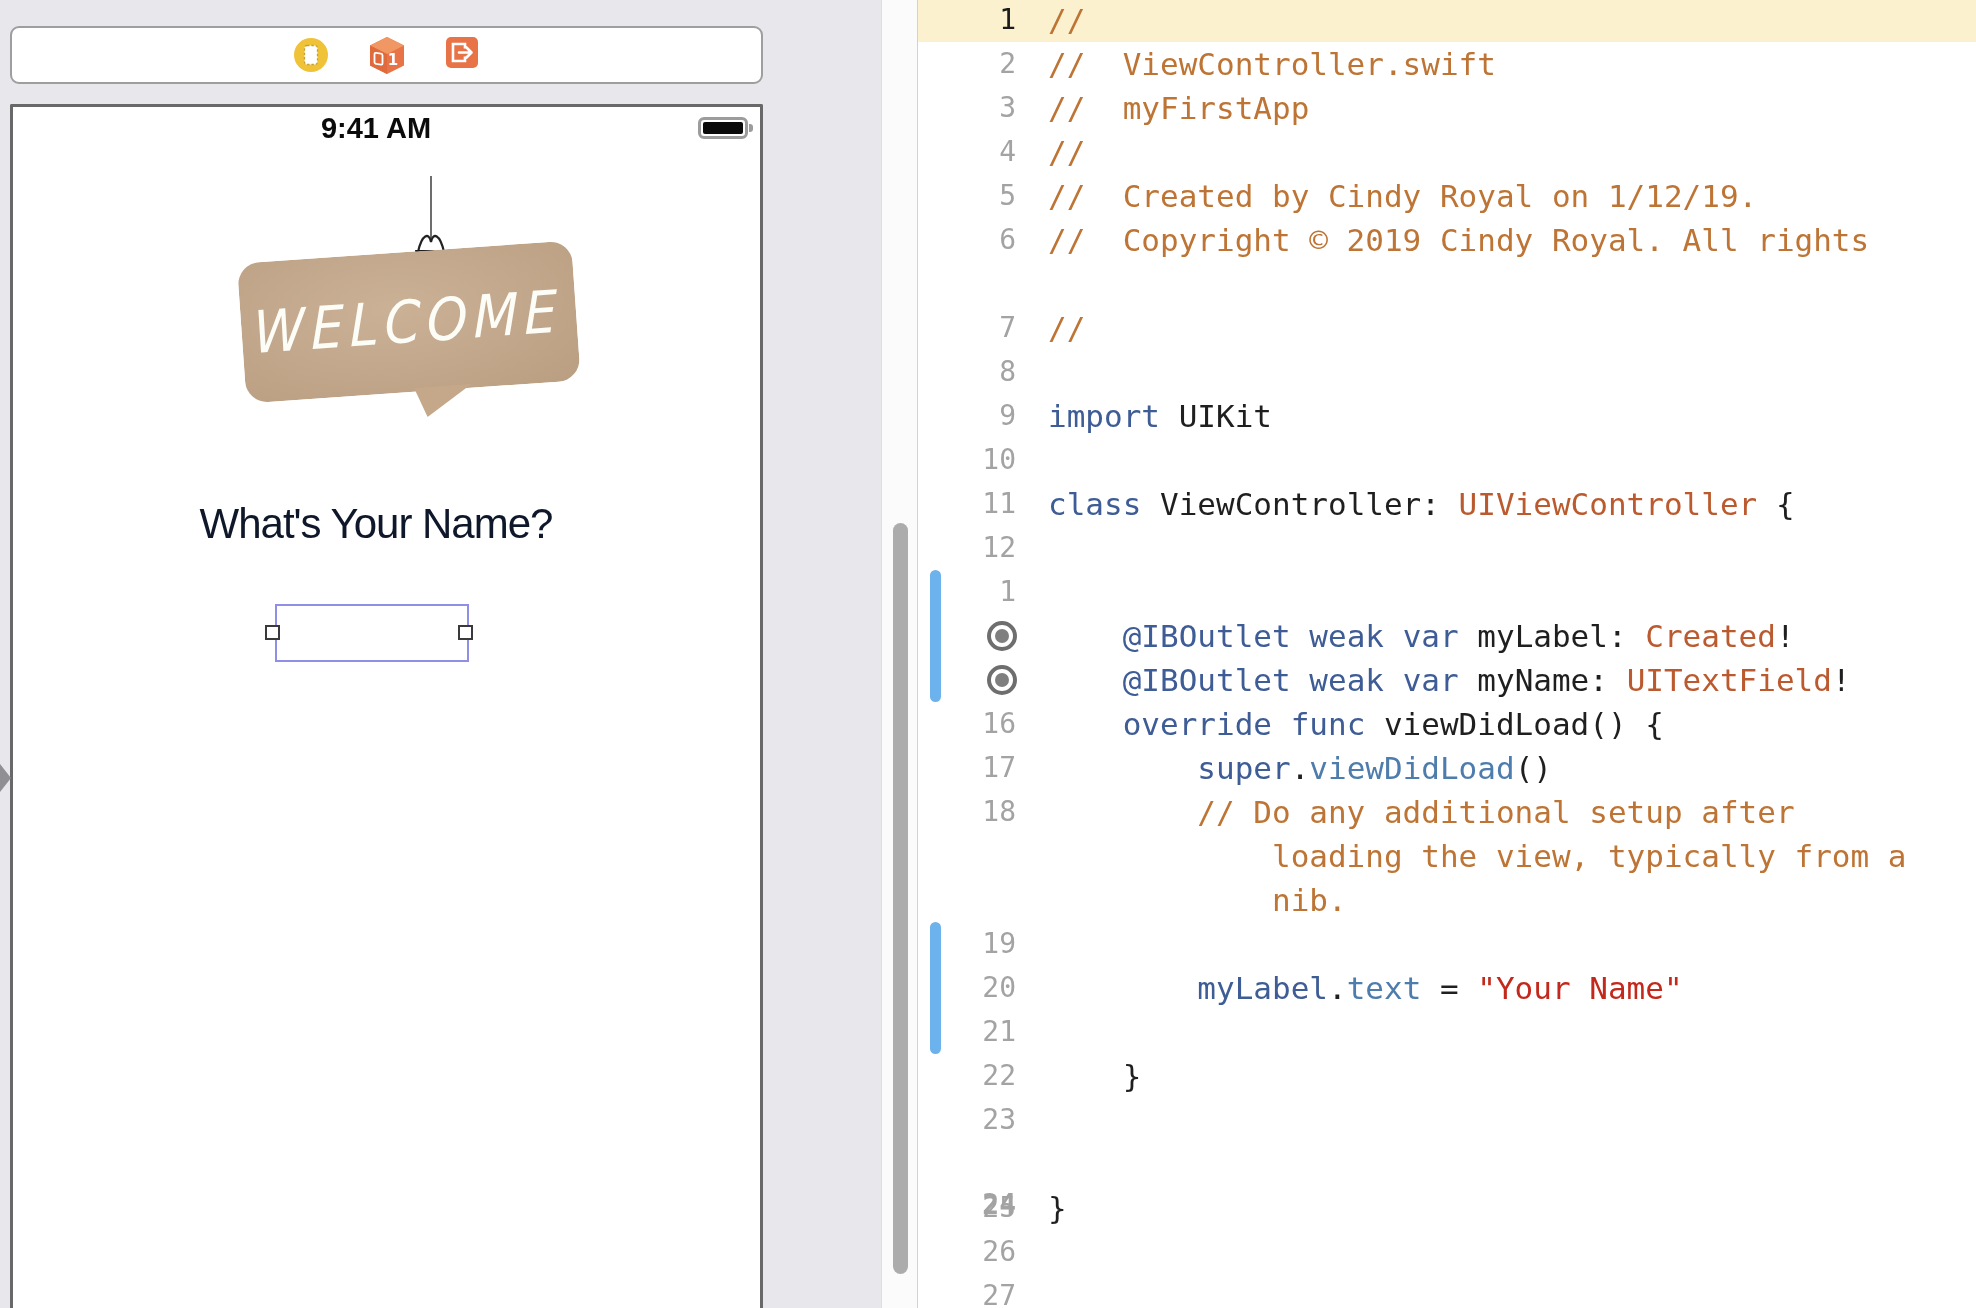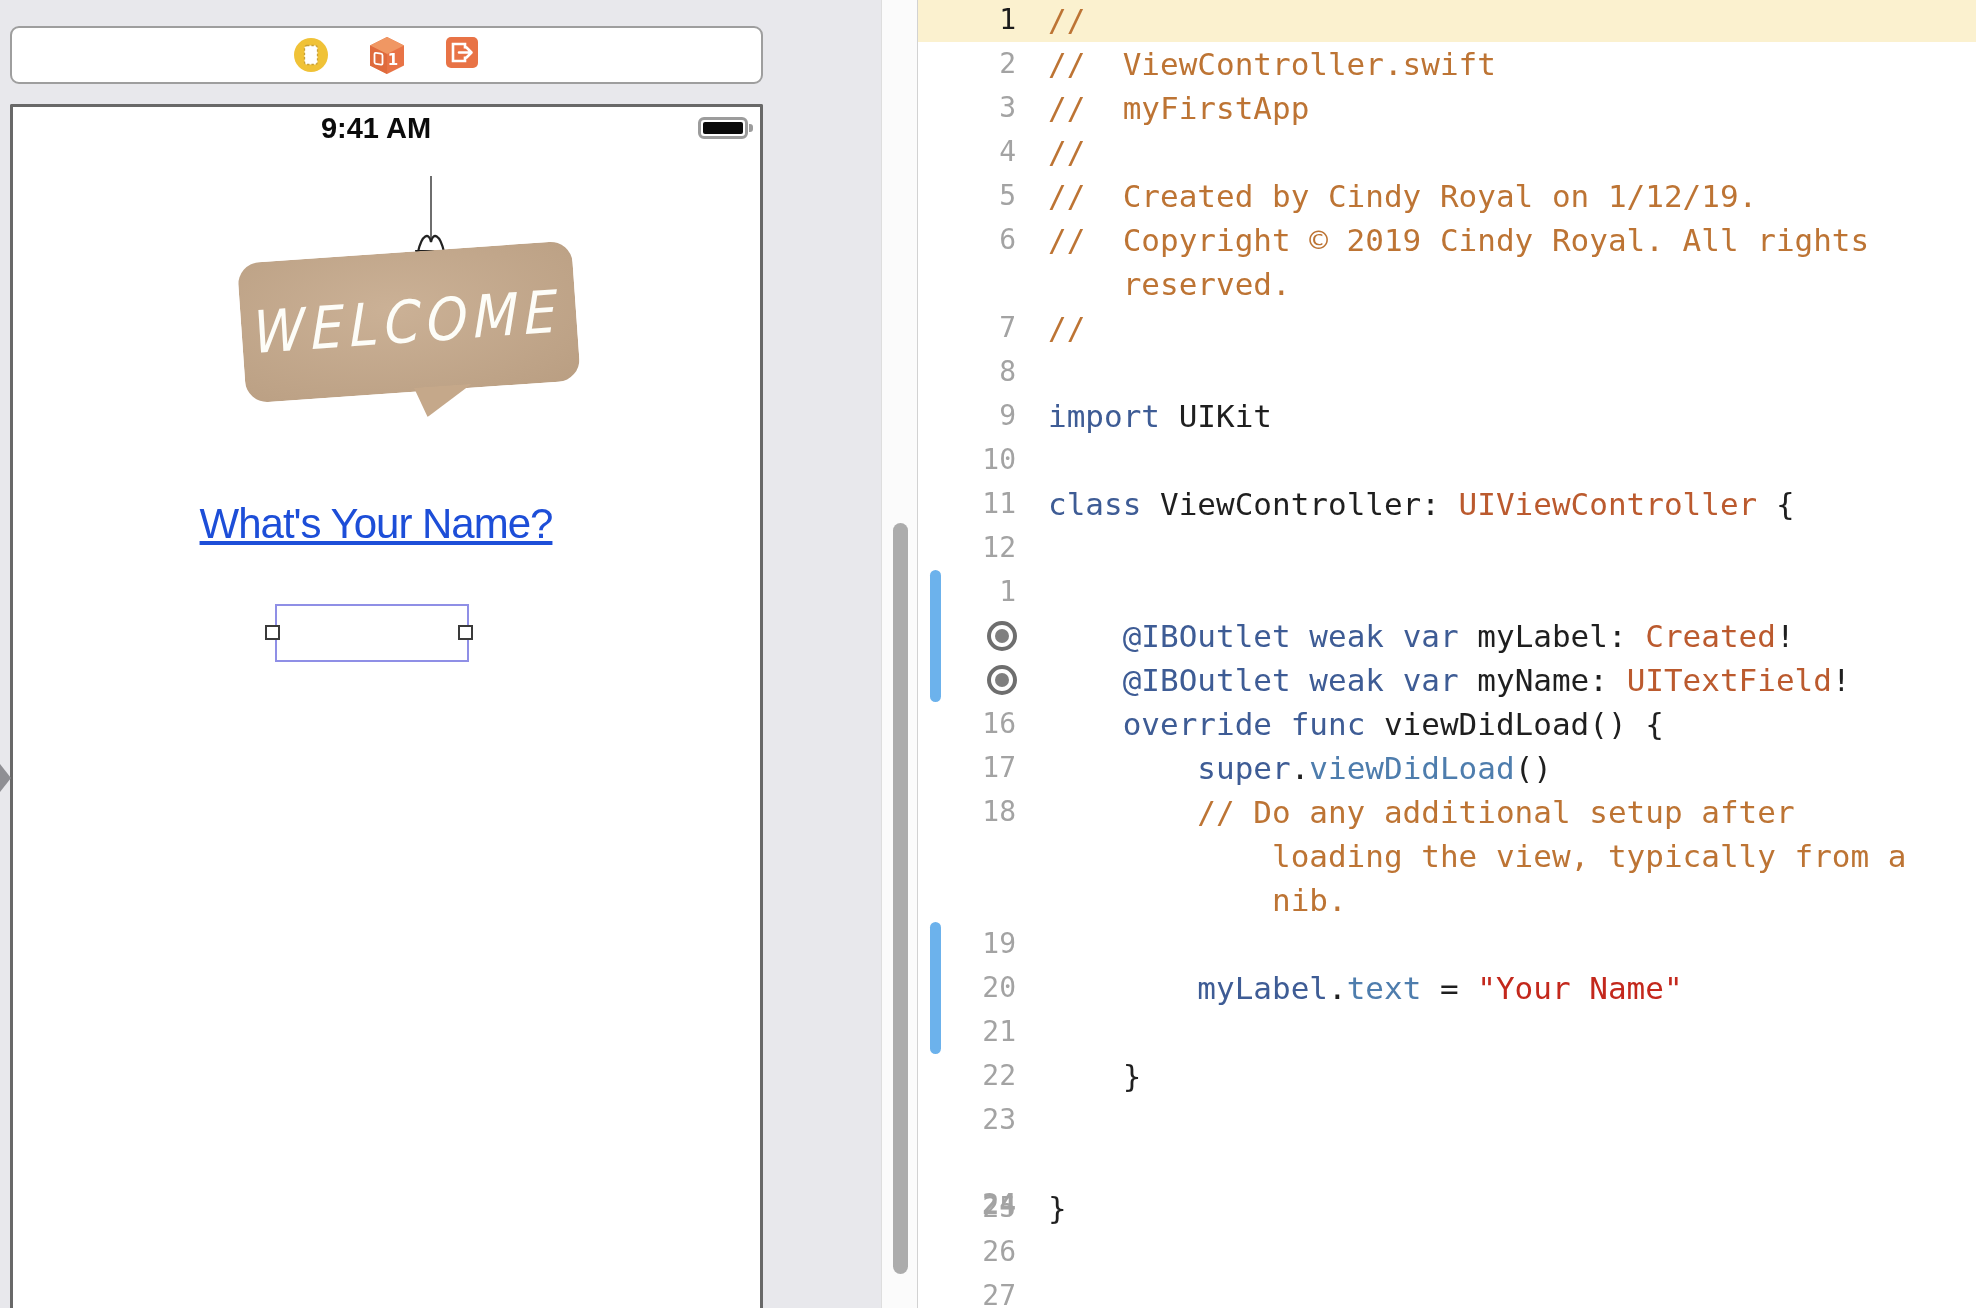--- a/index.html
+++ b/index.html
@@ -29,21 +29,21 @@
   .sign{position:absolute;left:0;top:2px;width:335px;height:140px;border-radius:22px;
       background:var(--sign-tan);
       background-image:radial-gradient(ellipse at 45% 40%, rgba(255,255,255,.10), rgba(0,0,0,.06));
       display:flex;align-items:center;justify-content:center;}
   .sign-text{font-family:"DejaVu Sans",sans-serif;font-style:italic;font-weight:400;
       font-size:52px;color:#fdfdf8;letter-spacing:6px;transform:scaleY(1.12) skewX(-4deg);}
   .sign-tail{position:absolute;left:168px;top:138px;width:58px;height:30px;
       background:var(--sign-tan);clip-path:polygon(0 0,100% 0,20% 100%);}
 
   .q-label{position:absolute;left:376px;top:500px;transform:translateX(-50%);
-      font-size:42px;letter-spacing:-1px;color:#1d4ed8;white-space:nowrap;text-decoration:underline;}
+      font-size:42px;letter-spacing:-1px;color:#0f172a;white-space:nowrap;}
 
   .text-field{position:absolute;left:275px;top:604px;width:190px;height:54px;
       border:2px solid var(--selection);background:#fff;}
   .handle{position:absolute;width:11px;height:11px;background:#fff;border:2px solid #3a3a3a;}
   .handle.left{left:265px;top:625px;}
   .handle.right{left:458px;top:625px;}
 
   .collapse-arrow{position:absolute;left:0;top:764px;width:0;height:0;
       border-top:14px solid transparent;border-bottom:14px solid transparent;
       border-left:11px solid #8f8f94;}
@@ -164,24 +164,20 @@
         <div class="ctext"><span class="tok-com">//</span></div>
       </div>
       <div class="crow" style="top: 174px;">
         <div class="lnum">5</div>
         <div class="ctext"><span class="tok-com">//  Created by Cindy Royal on 1/12/19.</span></div>
       </div>
       <div class="crow" style="top: 218px;">
         <div class="lnum">6</div>
         <div class="ctext"><span class="tok-com">//  Copyright © 2019 Cindy Royal. All rights</span></div>
       </div>
-      <div class="crow" style="top: 262px;">
-        <div class="lnum"></div>
-        <div class="ctext"><span class="tok-com">    reserved.</span></div>
-      </div>
       <div class="crow" style="top: 306px;">
         <div class="lnum">7</div>
         <div class="ctext"><span class="tok-com">//</span></div>
       </div>
       <div class="crow" style="top: 350px;">
         <div class="lnum">8</div>
         <div class="ctext"></div>
       </div>
       <div class="crow" style="top: 394px;">
         <div class="lnum">9</div>

